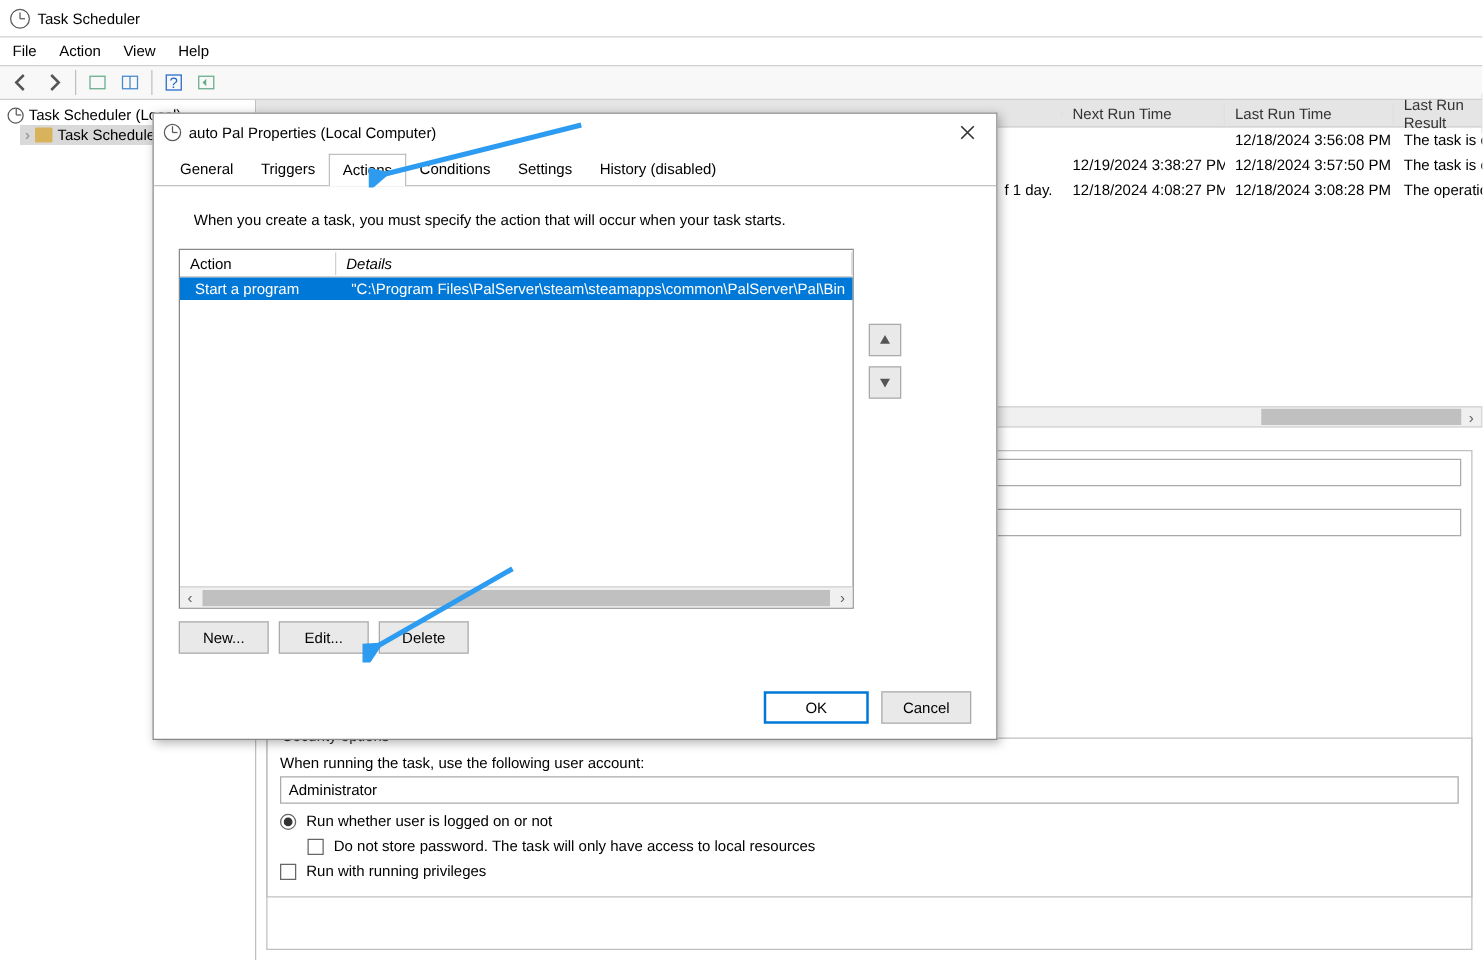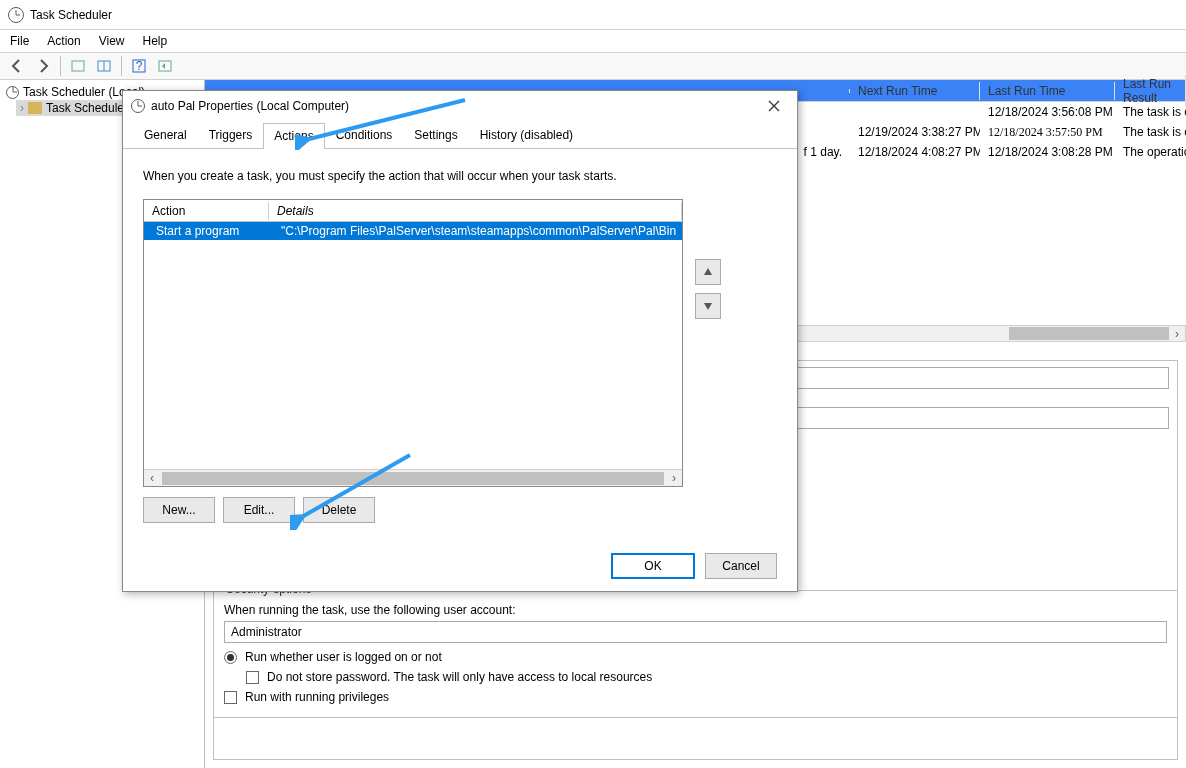--- a/index.html
+++ b/index.html
@@ -19,21 +19,21 @@
 .sep { width: 1px; height: 20px; background: #c0c0c0; margin: 0 2px; }
 
 .body-row { display: flex; height: calc(768px - 30px - 22px - 28px); }
 .tree-pane { width: 205px; border-right: 1px solid #c0c0c0; background: #fff; padding: 4px 2px; }
 .tree-item { display: flex; align-items: center; gap: 4px; padding: 1px 4px; }
 .tree-item.sel { background: #d9d9d9; }
 .folder-icon { width: 14px; height: 12px; background: #d9b35c; border-radius: 1px; display: inline-block; }
 
 .main-pane { flex: 1; position: relative; }
 
-.tasklist-header { display: flex; height: 22px; align-items: center; border-bottom: 1px solid #d0d0d0; background: #3b82f6; position: absolute; top: 0; left: 0; right: 0; }
+.tasklist-header { display: flex; height: 22px; align-items: center; border-bottom: 1px solid #d0d0d0; background: #e5e5e5; position: absolute; top: 0; left: 0; right: 0; }
 .tasklist-header .col { border-right: 1px solid #e0e0e0; padding: 2px 8px; color: #333; }
 .tasklist-rows { position: absolute; top: 22px; left: 0; right: 0; }
 .task-row { display: flex; height: 20px; align-items: center; }
 .task-row .cell { padding: 1px 8px; white-space: nowrap; overflow: hidden; }
 
 .hscroll { position: absolute; left: 0; right: 0; top: 245px; height: 17px; background: #f0f0f0; border: 1px solid #d0d0d0; display: flex; align-items: center; }
 .hscroll .thumb { height: 13px; background: #c0c0c0; }
 .hscroll .arrow { width: 16px; text-align: center; color: #606060; }
 
 .lower-panel { position: absolute; left: 8px; right: 8px; top: 280px; height: 400px; border: 1px solid #c0c0c0; background: #fff; }
@@ -51,21 +51,21 @@
 .dialog { position: absolute; left: 122px; top: 90px; width: 676px; height: 502px; background: #fff; border: 1px solid #888; box-shadow: 2px 2px 8px rgba(0,0,0,0.3); }
 .dlg-title { height: 30px; display: flex; align-items: center; padding: 0 8px; gap: 6px; }
 .dlg-close { margin-left: auto; width: 30px; height: 24px; display:flex; align-items:center; justify-content:center; }
 .dlg-close svg { width: 12px; height: 12px; }
 
 .tabs { display: flex; padding: 0 10px; border-bottom: 1px solid #c0c0c0; height: 28px; align-items: flex-end; }
 .tab { padding: 5px 10px 6px 10px; border: 1px solid transparent; border-bottom: none; cursor: default; }
 .tab.active { border-color: #c0c0c0; background: #fff; position: relative; top: 1px; }
 
 .dlg-body { padding: 14px 20px; }
-.hint { margin: 6px 0 16px 0; }
+.hint { margin: 6px 0 16px 12px; }
 
 .action-table { border: 1px solid #888; height: 288px; position: relative; width: 540px; display: inline-block; vertical-align: top; }
 .at-header { display: flex; border-bottom: 1px solid #c0c0c0; height: 22px; align-items: center; background: #fff; }
 .at-header .h { border-right: 1px solid #d0d0d0; padding: 2px 8px; }
 .at-row { display: flex; height: 18px; align-items: center; }
 .at-row.sel { background: #0078d7; color: #fff; }
 .at-row .c { padding: 1px 12px; white-space: nowrap; overflow: hidden; }
 .at-hscroll { position: absolute; bottom: 0; left: 0; right: 0; height: 17px; background: #f0f0f0; border-top: 1px solid #d0d0d0; display: flex; align-items: center; }
 .at-hscroll .thumb { flex: 1; height: 13px; background: #c0c0c0; margin: 0 2px; }
 .at-hscroll .arrow { width: 16px; text-align: center; color: #606060; }
@@ -158,21 +158,21 @@
     <div class="tasklist-rows">
       <div class="task-row">
         <div class="cell" style="width:645px;"></div>
         <div class="cell" style="width:130px;"></div>
         <div class="cell" style="width:135px;">12/18/2024 3:56:08 PM</div>
         <div class="cell" style="flex:1;">The task is curr</div>
       </div>
       <div class="task-row">
         <div class="cell" style="width:645px;"></div>
         <div class="cell" style="width:130px;">12/19/2024 3:38:27 PM</div>
-        <div class="cell" style="width:135px;font-family:Liberation Serif, serif;">12/18/2024 3:57:50 PM</div>
+        <div class="cell" style="width:135px;">12/18/2024 3:57:50 PM</div>
         <div class="cell" style="flex:1;">The task is curr</div>
       </div>
       <div class="task-row">
         <div class="cell" style="width:645px;text-align:right;">f 1 day.</div>
         <div class="cell" style="width:130px;">12/18/2024 4:08:27 PM</div>
         <div class="cell" style="width:135px;">12/18/2024 3:08:28 PM</div>
         <div class="cell" style="flex:1;">The operation c</div>
       </div>
     </div>
 

